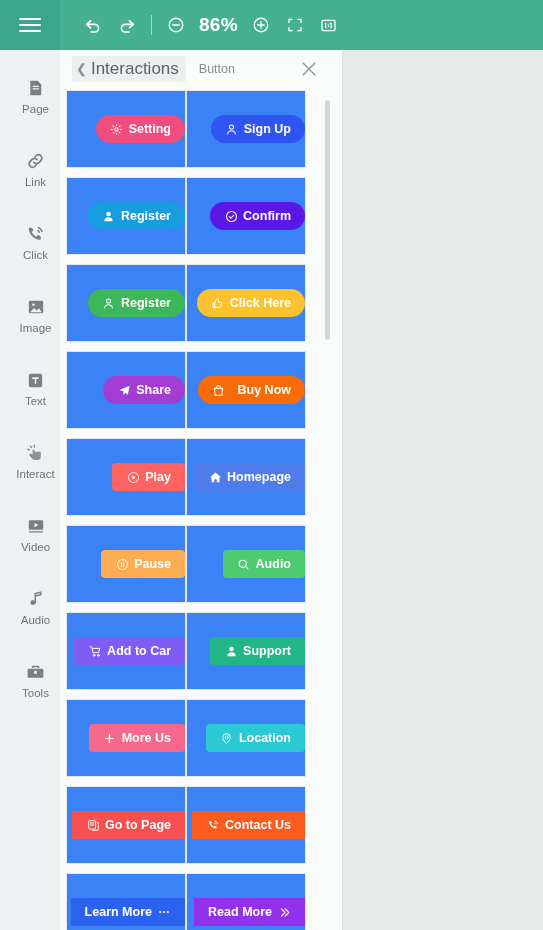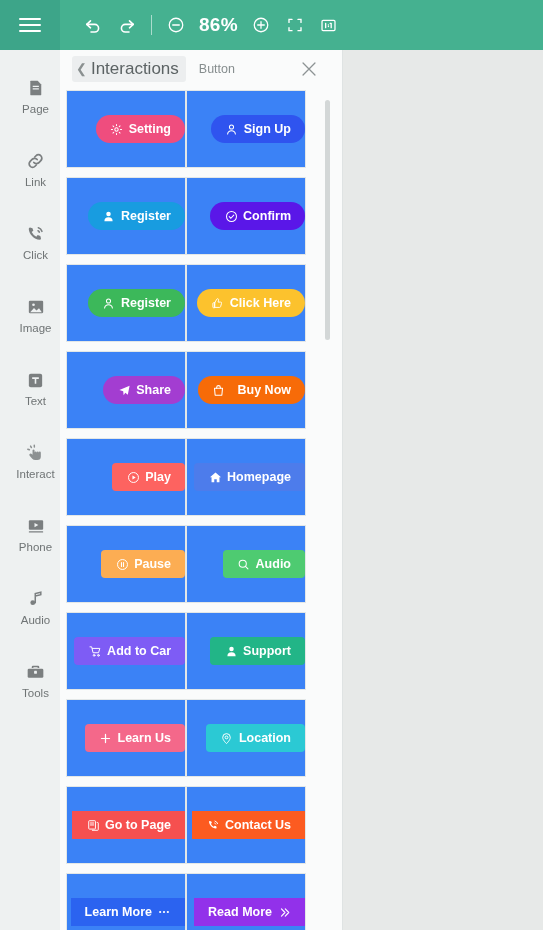--- a/index.html
+++ b/index.html
@@ -189,21 +189,21 @@
     </div>
 
     <div class="rail-item">
       <span class="rail-ico">
         <svg width="20" height="20" viewBox="0 0 24 24" fill="#7b7f80">
           <rect x="3.4" y="5.2" width="17.2" height="11.4" rx="1.3"></rect>
           <path d="M10.2 8.3l4.6 2.6-4.6 2.6z" fill="#eef1f1"></path>
           <rect x="3.4" y="18.2" width="17.2" height="1.6" rx=".6"></rect>
         </svg>
       </span>
-      <span class="rail-lbl">Phone</span>
+      <span class="rail-lbl">Video</span>
     </div>
 
     <div class="rail-item">
       <span class="rail-ico">
         <svg width="19" height="20" viewBox="0 0 24 24" fill="none" stroke="#7b7f80" stroke-width="1.9" stroke-linecap="round">
           <circle cx="8.6" cy="16.6" r="3.1" fill="#7b7f80" stroke="none"></circle>
           <path d="M11.7 16.6V5.2l7-1.8v3.1l-7 1.8"></path>
         </svg>
       </span>
       <span class="rail-lbl">Audio</span>
@@ -394,21 +394,21 @@
               <span>Support</span>
             </div>
           </div>
           <div class="cell">
             <div class="btn r-sm" style="background: rgb(244, 104, 138);">
               <span class="ic">
                 <svg width="13" height="13" viewBox="0 0 24 24" fill="none" stroke="#fff" stroke-width="2.3" stroke-linecap="round">
                   <path d="M12 4.6v14.8M4.6 12h14.8"></path>
                 </svg>
               </span>
-              <span>Learn Us</span>
+              <span>More Us</span>
             </div>
           </div>
           <div class="cell">
             <div class="btn r-sm" style="background: rgb(43, 201, 212);">
               <span class="ic">
                 <svg width="13" height="13" viewBox="0 0 24 24" fill="none" stroke="#fff" stroke-width="1.8">
                   <path d="M12 21.4s7-6.4 7-11.4a7 7 0 1 0-14 0c0 5 7 11.4 7 11.4z"></path>
                   <circle cx="12" cy="10" r="2.6"></circle>
                 </svg>
               </span>

